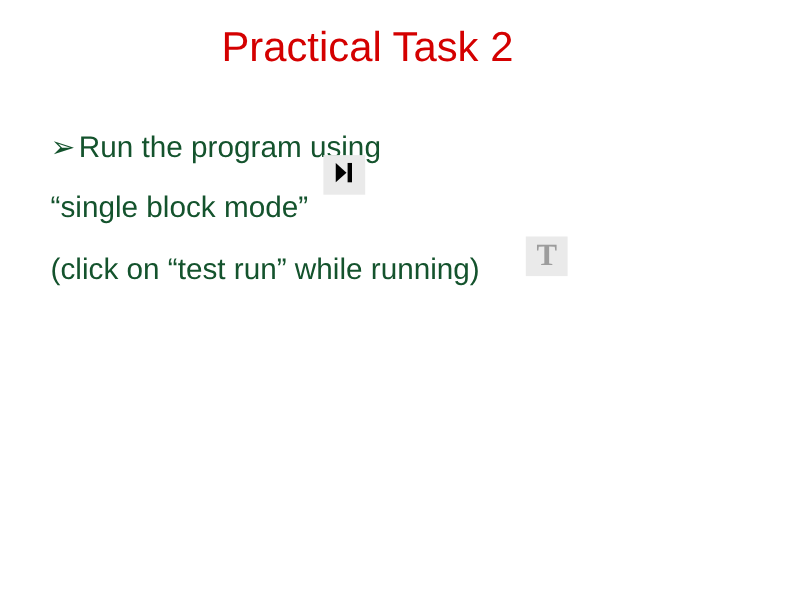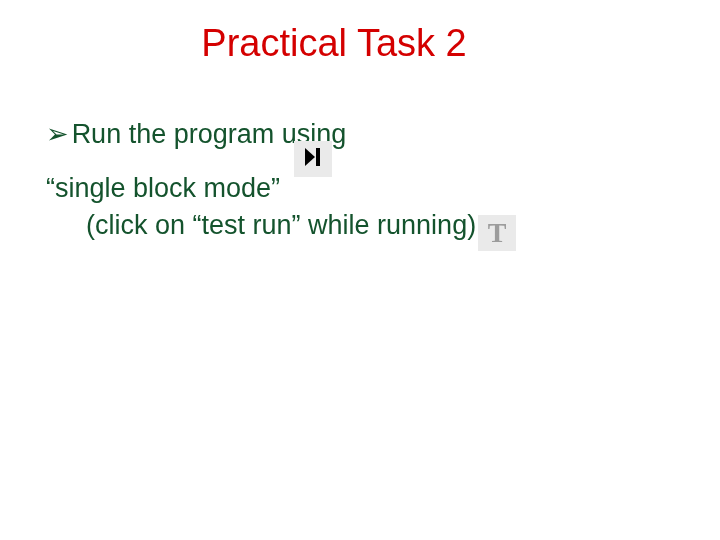--- a/index.html
+++ b/index.html
@@ -24,21 +24,21 @@
   }
   .body-text {
     position: absolute;
     left: 46px;
     font-size: 27px;
     color: #14532d;
     line-height: 1.22;
   }
   .line1 { top: 118px; }
   .line2 { top: 152px; margin-top: 20px; }
-  .line3 { top: 209px; margin-left: 40px; }
+  .line3 { top: 229px; }
   .bullet {
     font-family: Arial, sans-serif;
     display: inline-block;
     margin-right: 3px;
   }
   .icon-box {
     position: absolute;
     background: #eaeaea;
     display: flex;
     align-items: center;

